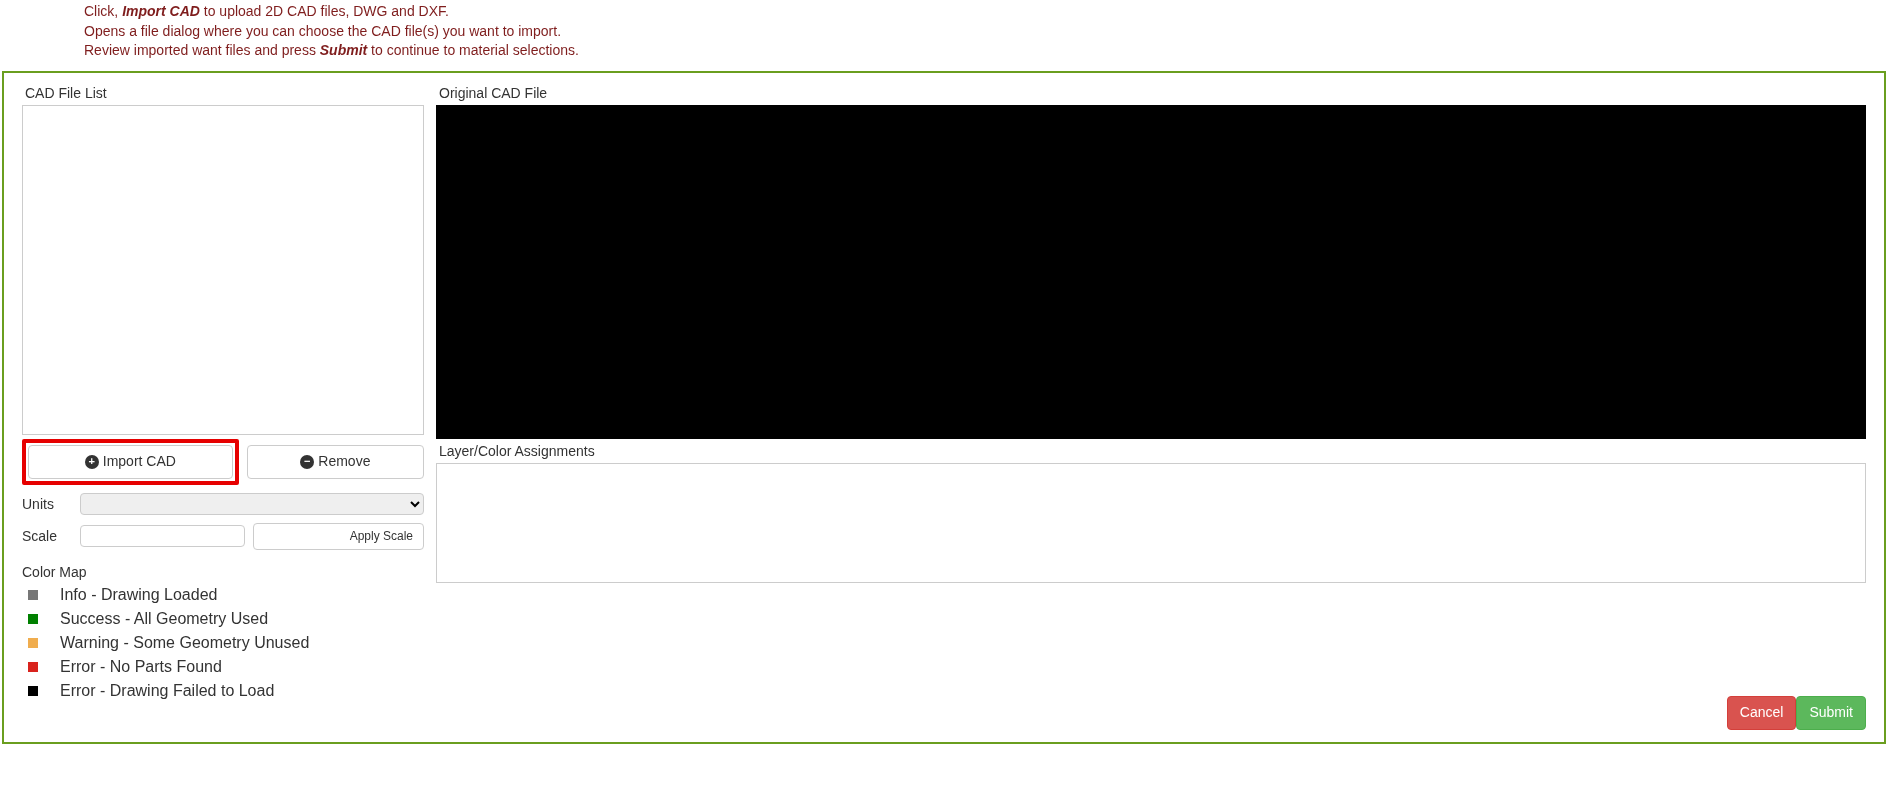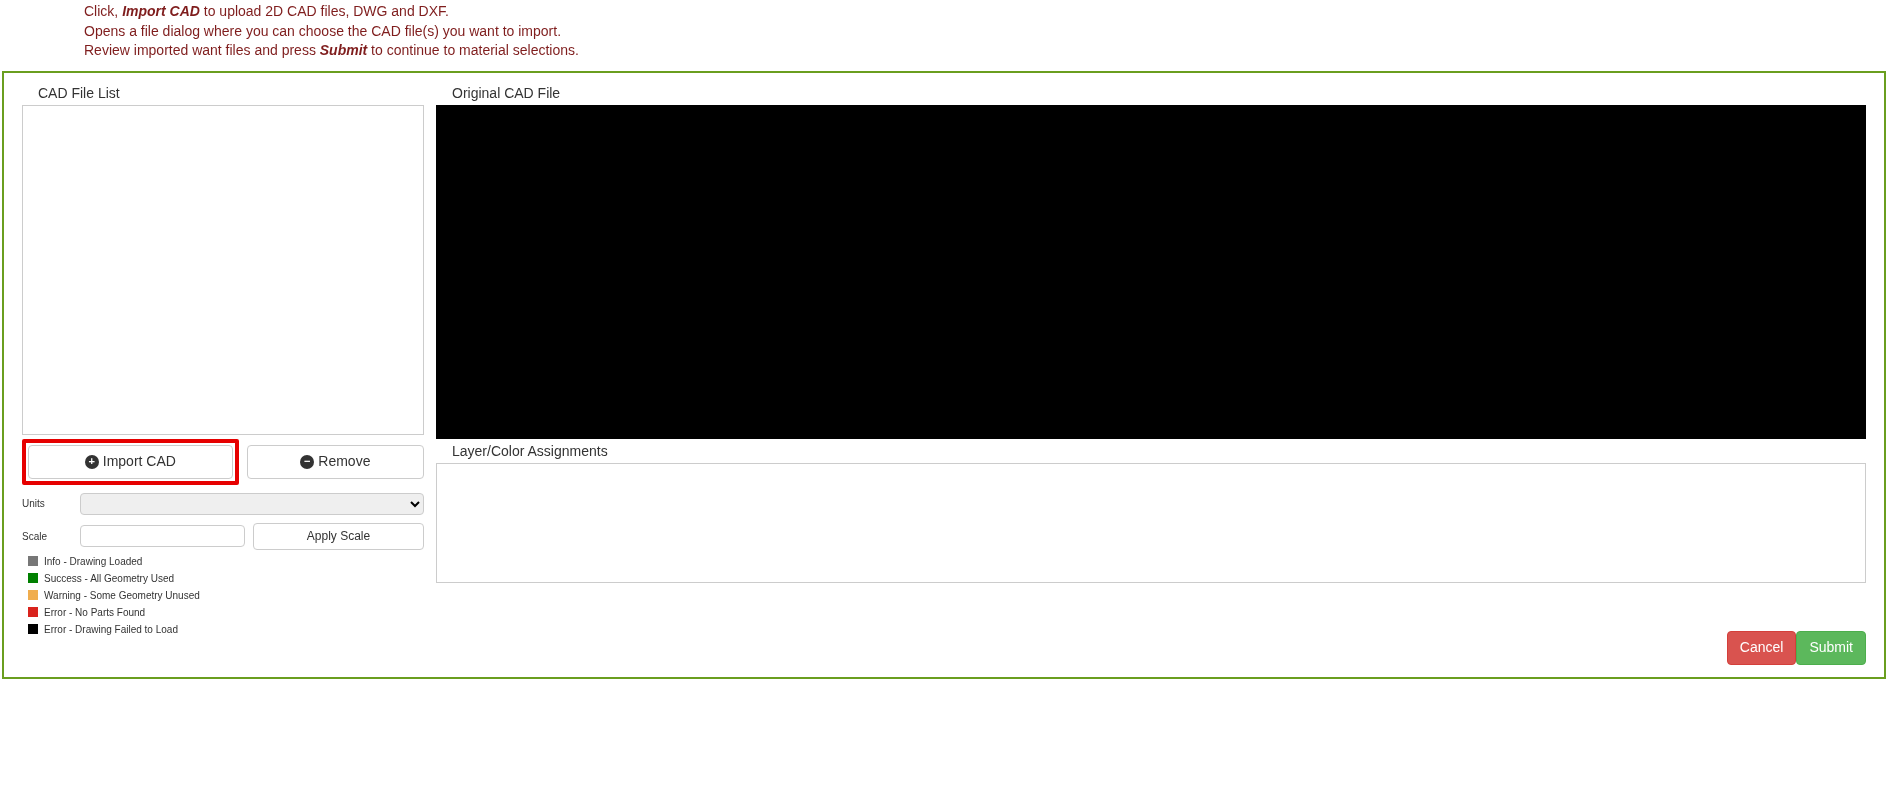--- a/index.html
+++ b/index.html
@@ -23,21 +23,21 @@
     padding: 12px 18px 36px 18px;
     position: relative;
   }
   .cols { display: flex; gap: 12px; }
   .col-left { flex: 0 0 250px; }
   .col-mid  { flex: 1 1 0; }
   .col-right{ flex: 1 1 0; }
   h4 {
     font-size: 14px;
     font-weight: 400;
-    margin: 0 0 4px 16px;
+    margin: 0 0 4px 3px;
     color: #333;
   }
   .listbox {
     width: 100%;
     height: 330px;
     border: 1px solid #ccc;
     overflow: scroll;
     background: #fff;
   }
   .listbox-inner { width: 400px; height: 1px; }
@@ -65,31 +65,31 @@
   .btn-danger { background: #d9534f; border-color: #d43f3a; color: #fff; }
   .btn-success{ background: #5cb85c; border-color: #4cae4c; color: #fff; }
   .btn-row { display: flex; gap: 8px; margin-top: 4px; }
   .btn-row .btn { flex: 1; }
   .highlight-red {
     border: 4px solid #e60000;
     border-radius: 2px;
     padding: 2px;
   }
   .form-row { display: flex; align-items: center; margin-top: 8px; gap: 8px; }
-  .form-row label { flex: 0 0 50px; font-size: 10px; }
+  .form-row label { flex: 0 0 50px; font-size: 14px; }
   .form-row select, .form-row input[type="text"] {
     flex: 1;
     border: 1px solid #ccc;
     border-radius: 4px;
     padding: 2px 4px;
     font-size: 12px;
     height: 22px;
   }
   .color-map-title { font-size: 14px; margin: 14px 0 6px 0; }
-  .legend-item { display:flex; align-items:center; gap:6px; font-size:10px; color:#333; margin: 6px 0 6px 6px;}
+  .legend-item { display:flex; align-items:center; gap:22px; font-size:16px; color:#333; margin: 6px 0 6px 6px;}
   .swatch { width:10px; height:10px; flex:0 0 10px;}
   .sw-info    { background:#777; }
   .sw-success { background:#008000; }
   .sw-warning { background:#f0ad4e; }
   .sw-error1  { background:#d9231d; }
   .sw-error2  { background:#000; }
   .panel-textarea {
     width: 100%;
     height: 120px;
     border: 1px solid #ccc;
@@ -154,25 +154,26 @@
       </div>
 
       <div class="form-row">
         <label>Units</label>
         <select value=""></select>
       </div>
 
       <div class="form-row">
         <label>Scale</label>
         <input type="text" style="flex: 0 0 96px;" value="">
-        <button class="btn btn-sm" style="flex:1;">
+        <button class="btn btn-sm" style="flex:1;justify-content:flex-end;">
           <span>Apply Scale</span>
         </button>
       </div>
 
+      <div class="color-map-title">Color Map</div>
       <div class="legend-item">
         <span class="swatch sw-info"></span>
         <span>Info - Drawing Loaded</span>
       </div>
       <div class="legend-item">
         <span class="swatch sw-success"></span>
         <span>Success - All Geometry Used</span>
       </div>
       <div class="legend-item">
         <span class="swatch sw-warning"></span>

